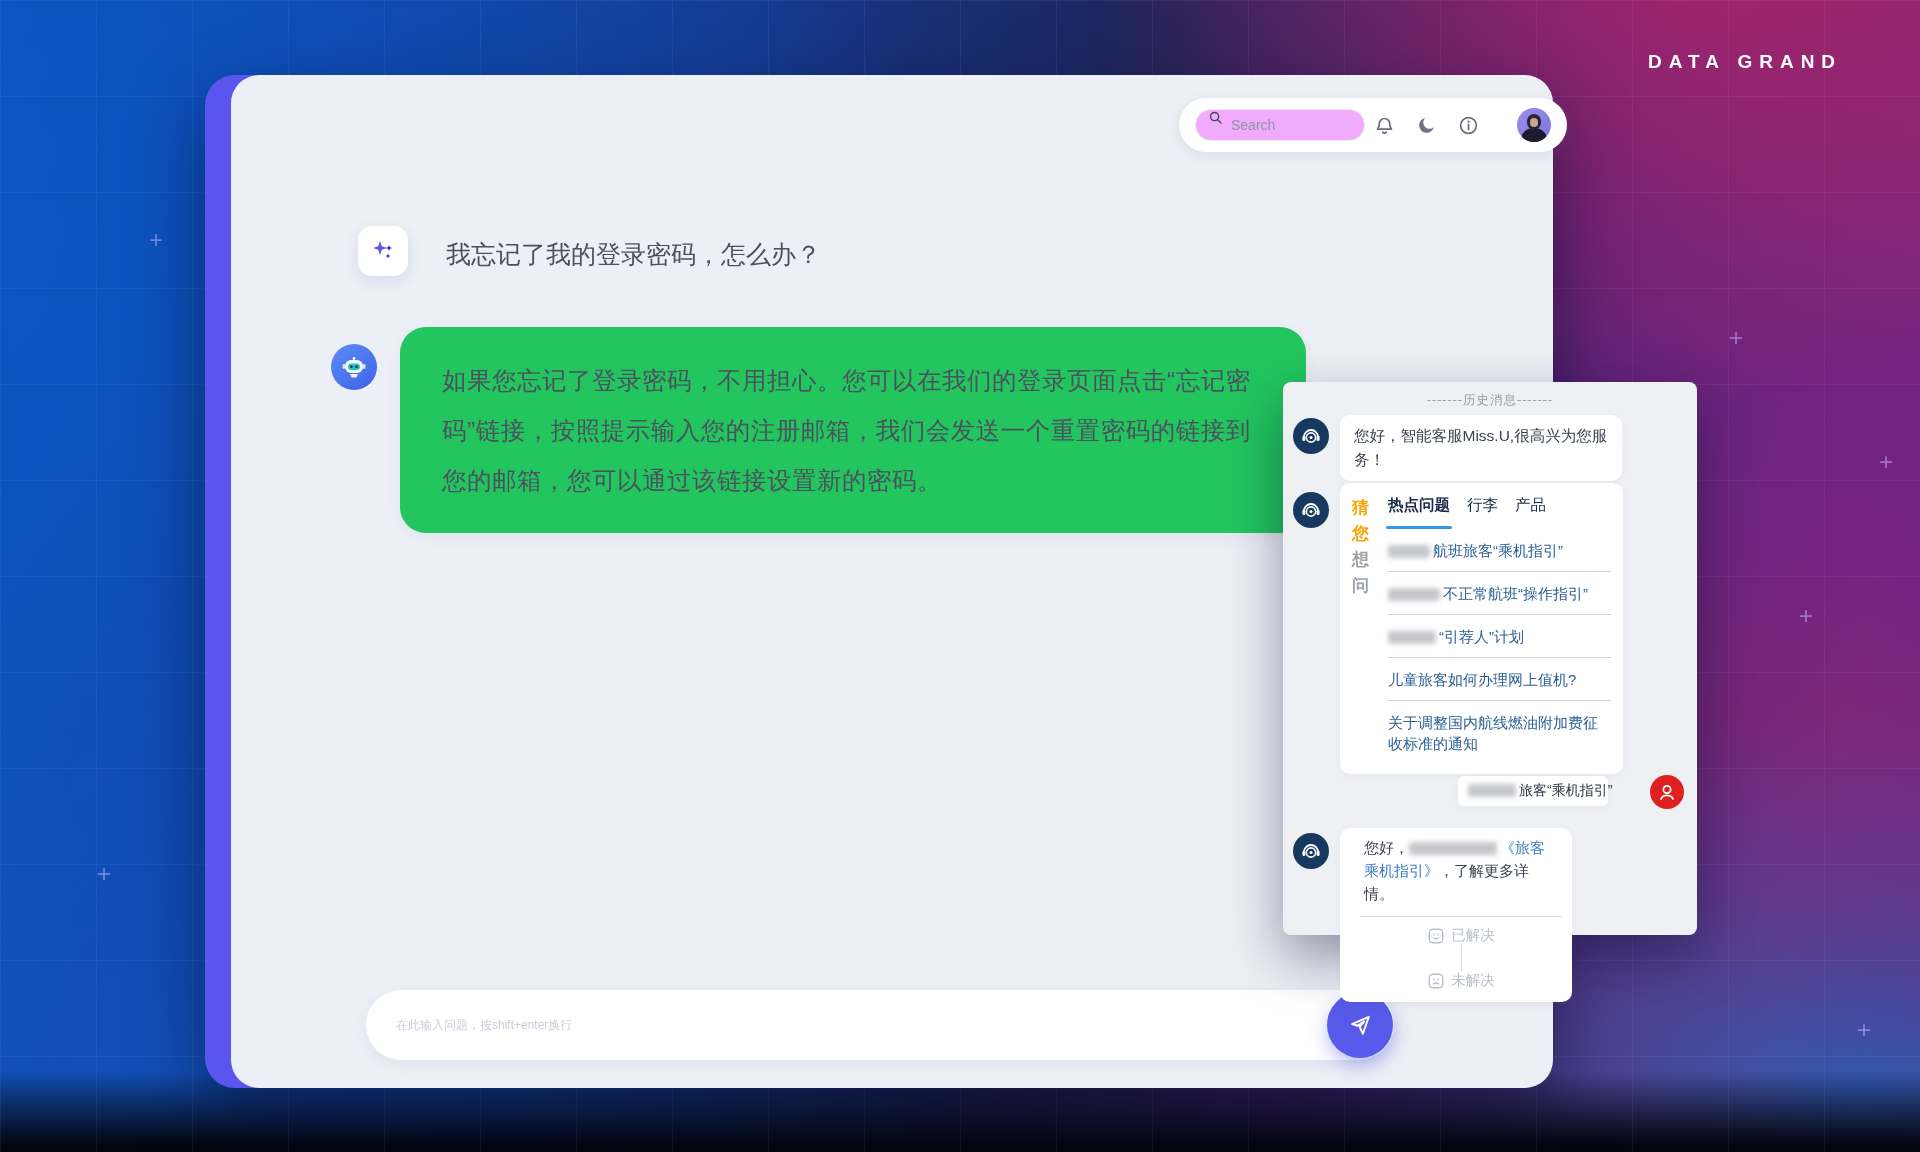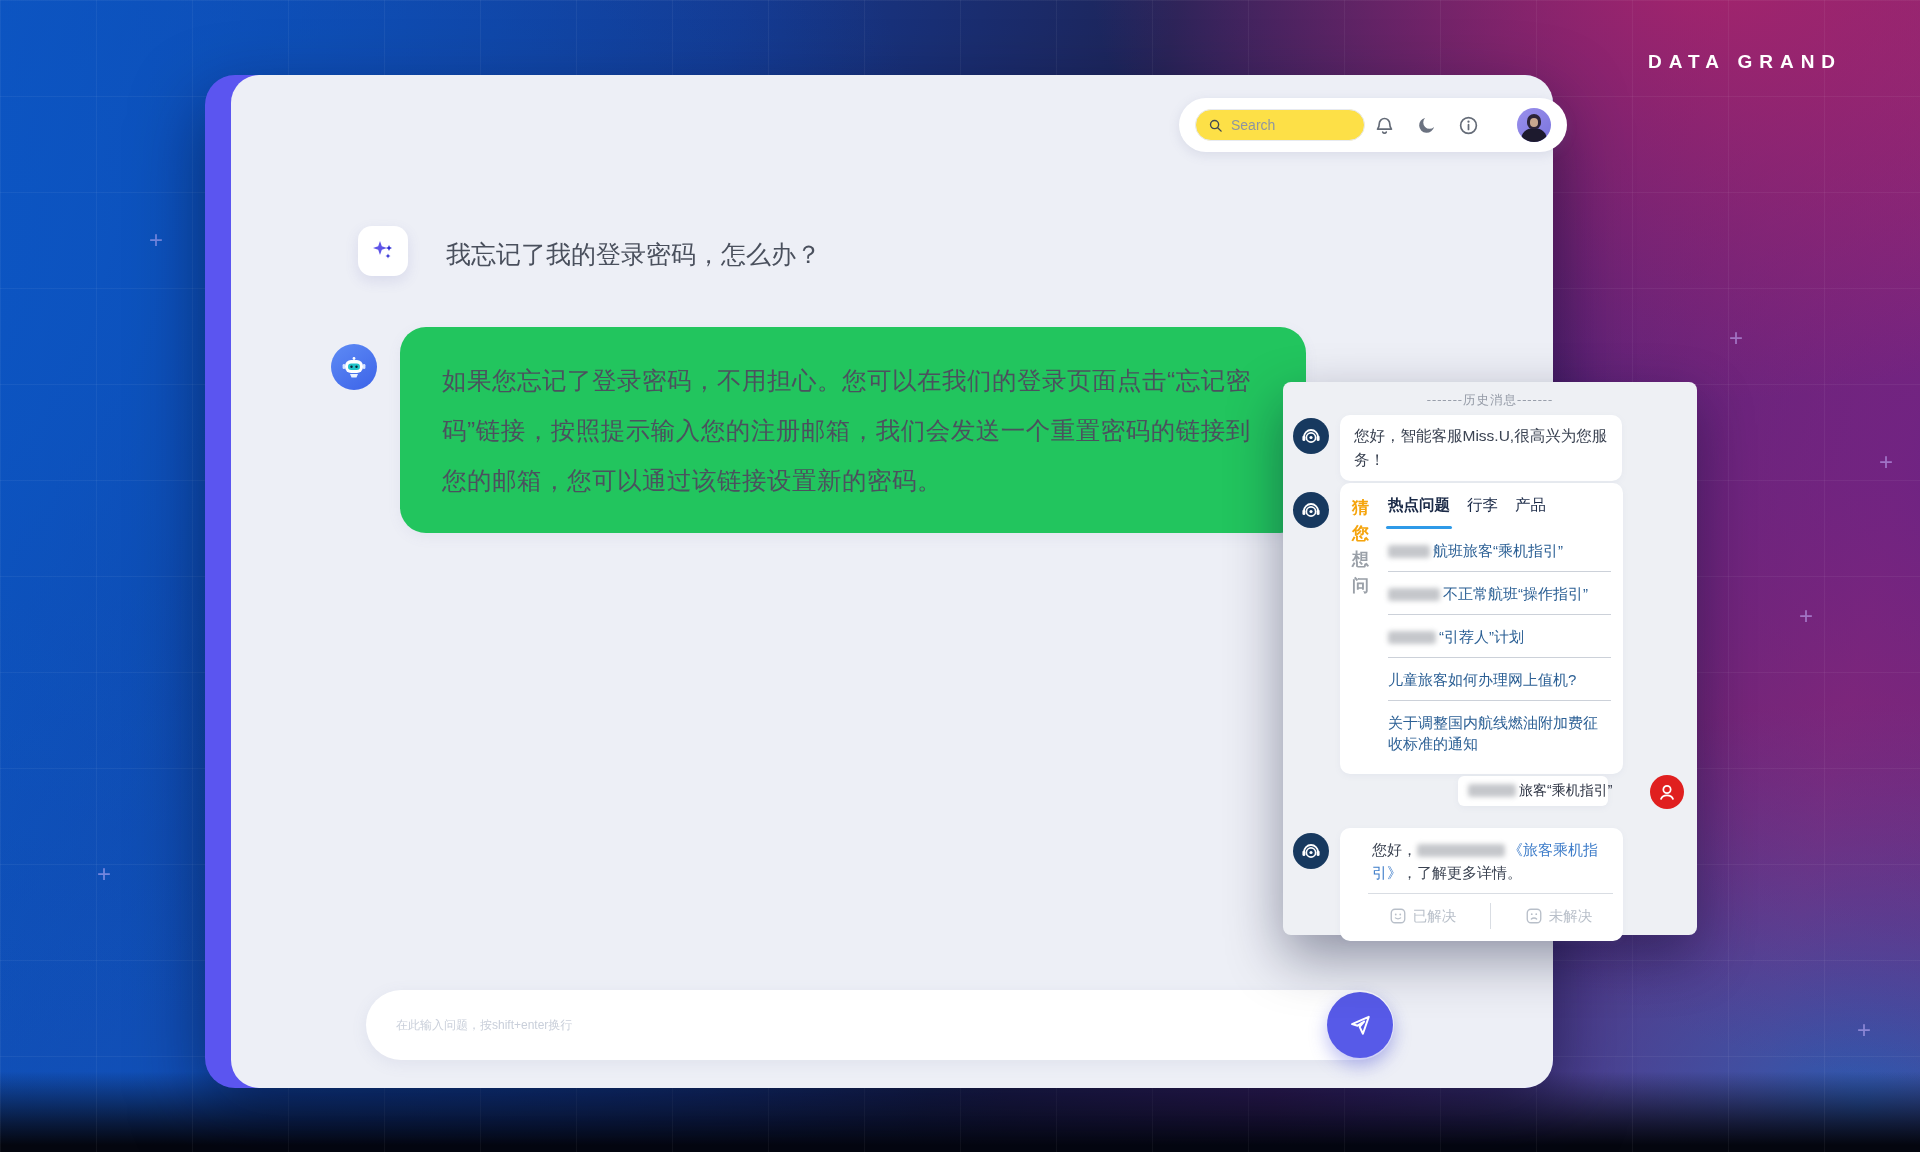--- a/index.html
+++ b/index.html
@@ -29,21 +29,21 @@
   .brand { position:absolute; left:1628px; top:48px; width:234px; color:#fff; text-align:center; }
   .brand-cn { font-size:47px; font-weight:bold; letter-spacing:3px; line-height:52px; }
   .brand-en { font-size:19px; font-weight:bold; letter-spacing:7px; margin-top:3px; }
 
   
   .card-wrap { position:absolute; left:205px; top:75px; width:1348px; height:1013px; background:#5b55f0; border-radius:30px; box-shadow:0 28px 70px rgba(4,8,35,.5); }
   .card { position:absolute; left:26px; top:0; right:0; bottom:0; background:#edeff6; border-radius:28px; }
 
   
   .topbar { position:absolute; left:948px; top:23px; width:388px; height:54px; background:#fff; border-radius:27px; box-shadow:0 3px 12px rgba(110,120,160,.16); display:flex; align-items:center; padding:0 16px; }
-  .search-pill { display:flex; align-items:center; gap:8px; width:170px; height:32px; background:#fde047; border:1px solid #e7eaf0; border-radius:16px; padding:0 12px; }
+  .search-pill { display:flex; gap:8px; width:170px; height:32px; background:#f0abfc; border:1px solid #e7eaf0; border-radius:16px; padding:0 12px; }
   .search-pill input { border:none; outline:none; background:transparent; width:110px; font-size:14px; color:#59606c; font-family:inherit; }
   .search-pill input::placeholder { color:#8d95a3; }
   .tb-icons { display:flex; align-items:center; gap:21px; margin-left:auto; }
   .tb-icon { width:21px; height:21px; cursor:pointer; }
   .tb-avatar { width:34px; height:34px; border-radius:50%; margin-left:17px; background:linear-gradient(135deg,#9a90ec,#7a74dd); overflow:hidden; position:relative; cursor:pointer; }
   .tb-avatar .head { position:absolute; left:10px; top:6px; width:14px; height:15px; border-radius:7px 7px 6px 6px; background:#2c2337; }
   .tb-avatar .body { position:absolute; left:4px; top:20px; width:26px; height:16px; border-radius:12px 12px 0 0; background:#1d1a2e; }
   .tb-avatar .face { position:absolute; left:13px; top:10px; width:8px; height:9px; border-radius:4px; background:#c9a78f; }
 
   
@@ -80,25 +80,25 @@
   .tab.active { font-weight:bold; }
   .tab.active::after { content:""; position:absolute; left:-2px; right:-2px; bottom:0; height:3px; background:#2e9ae8; border-radius:2px; }
   .hq-item { font-size:15px; color:#2c6095; line-height:21px; padding:11px 0 10px 0; border-bottom:1px solid #ccd1d9; cursor:pointer; }
   .hq-item:last-child { border-bottom:none; }
   .blur-block { display:inline-block; vertical-align:-2px; height:13px; background:#c5c7cb; border-radius:3px; filter:blur(2.5px); margin-right:3px; }
   .bb-w42 { width:42px; } .bb-w52 { width:52px; } .bb-w48 { width:48px; } .bb-w90 { width:88px; }
 
   .b-user { left:175px; top:394px; width:150px; padding:6px 10px; font-size:14px; color:#2b3242; border-radius:6px; white-space:nowrap; }
   .user-avatar { position:absolute; left:367px; top:393px; width:34px; height:34px; border-radius:50%; background:#e01f1f; display:flex; align-items:center; justify-content:center; }
 
-  .b-answer { left:57px; top:446px; width:283px; padding:10px 14px 6px 32px; }
+  .b-answer { left:57px; top:446px; width:232px; padding:10px 14px 6px 24px;font-family:Liberation Mono, monospace; }
   .b-answer .ans-text { font-size:15px; line-height:23px; color:#3b4352; }
   .ans-link { color:#3d7cc9; cursor:pointer; }
   .fb-divider { border-top:1px solid #d9dde3; margin:9px -4px 0 -4px; }
-  .fb-row { display:flex; align-items:center; justify-content:space-around; padding:9px 0 6px 0; }
+  .fb-row { display:flex; align-items:center; justify-content:space-around; padding:9px 0 6px 0;flex-direction:column; }
   .fb-btn { display:flex; align-items:center; gap:6px; font-size:14.5px; color:#b8bfc9; cursor:pointer; background:none; border:none; font-family:inherit; }
   .fb-sep { width:1px; height:26px; background:#d9dde3; }
 </style>
 </head>
 <body>
 
 <div class="grid-overlay"></div>
 <span class="plus" style="left:146px;top:230px"></span>
 <span class="plus" style="left:1330px;top:230px"></span>
 <span class="plus" style="left:1412px;top:230px"></span>

